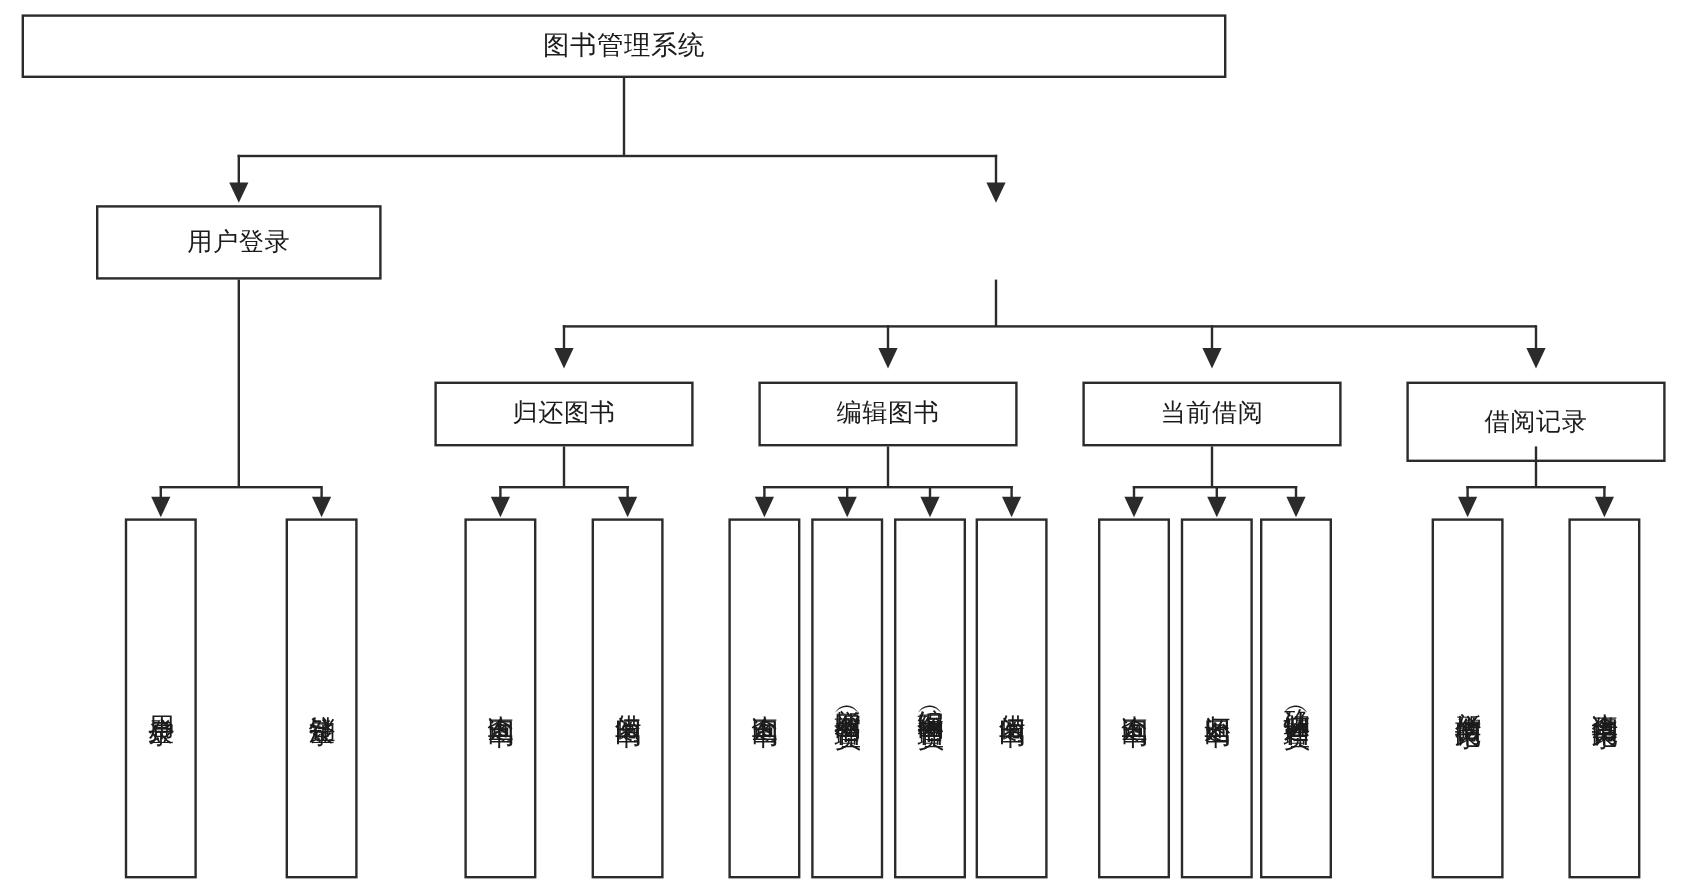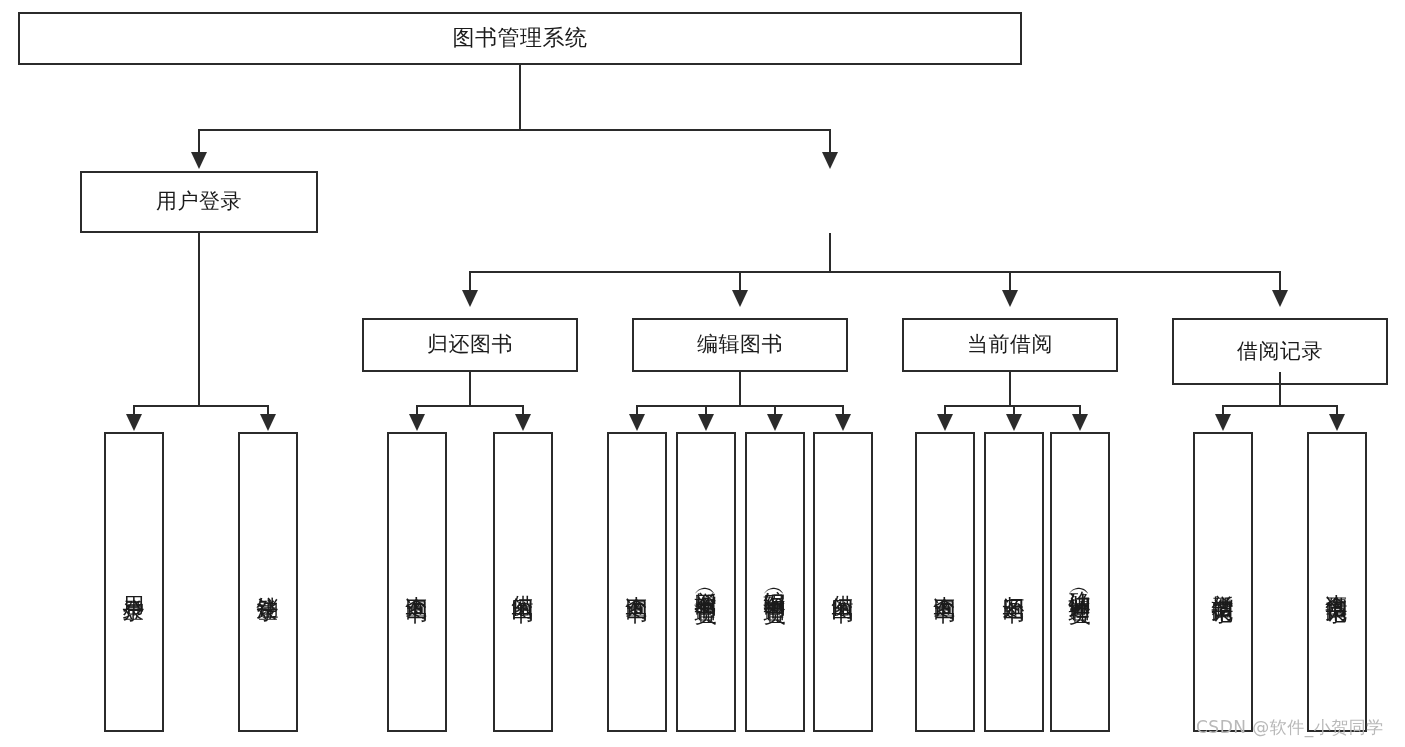--- a/index.html
+++ b/index.html
@@ -198,15 +198,14 @@
     <span>确认归还（管理员）</span>
   </div>
 
   <div class="node v" style="left:1193px; top:432px; width:60px; height:300px;">
     <span>新增借阅记录</span>
   </div>
   <div class="node v" style="left:1307px; top:432px; width:60px; height:300px;">
     <span>查询借阅记录</span>
   </div>
 
-  <div class="watermark" style="left:1196px; top:716px;">CSDN @软件_小贺同学</div>
 
 </div>
 
 </body></html>

